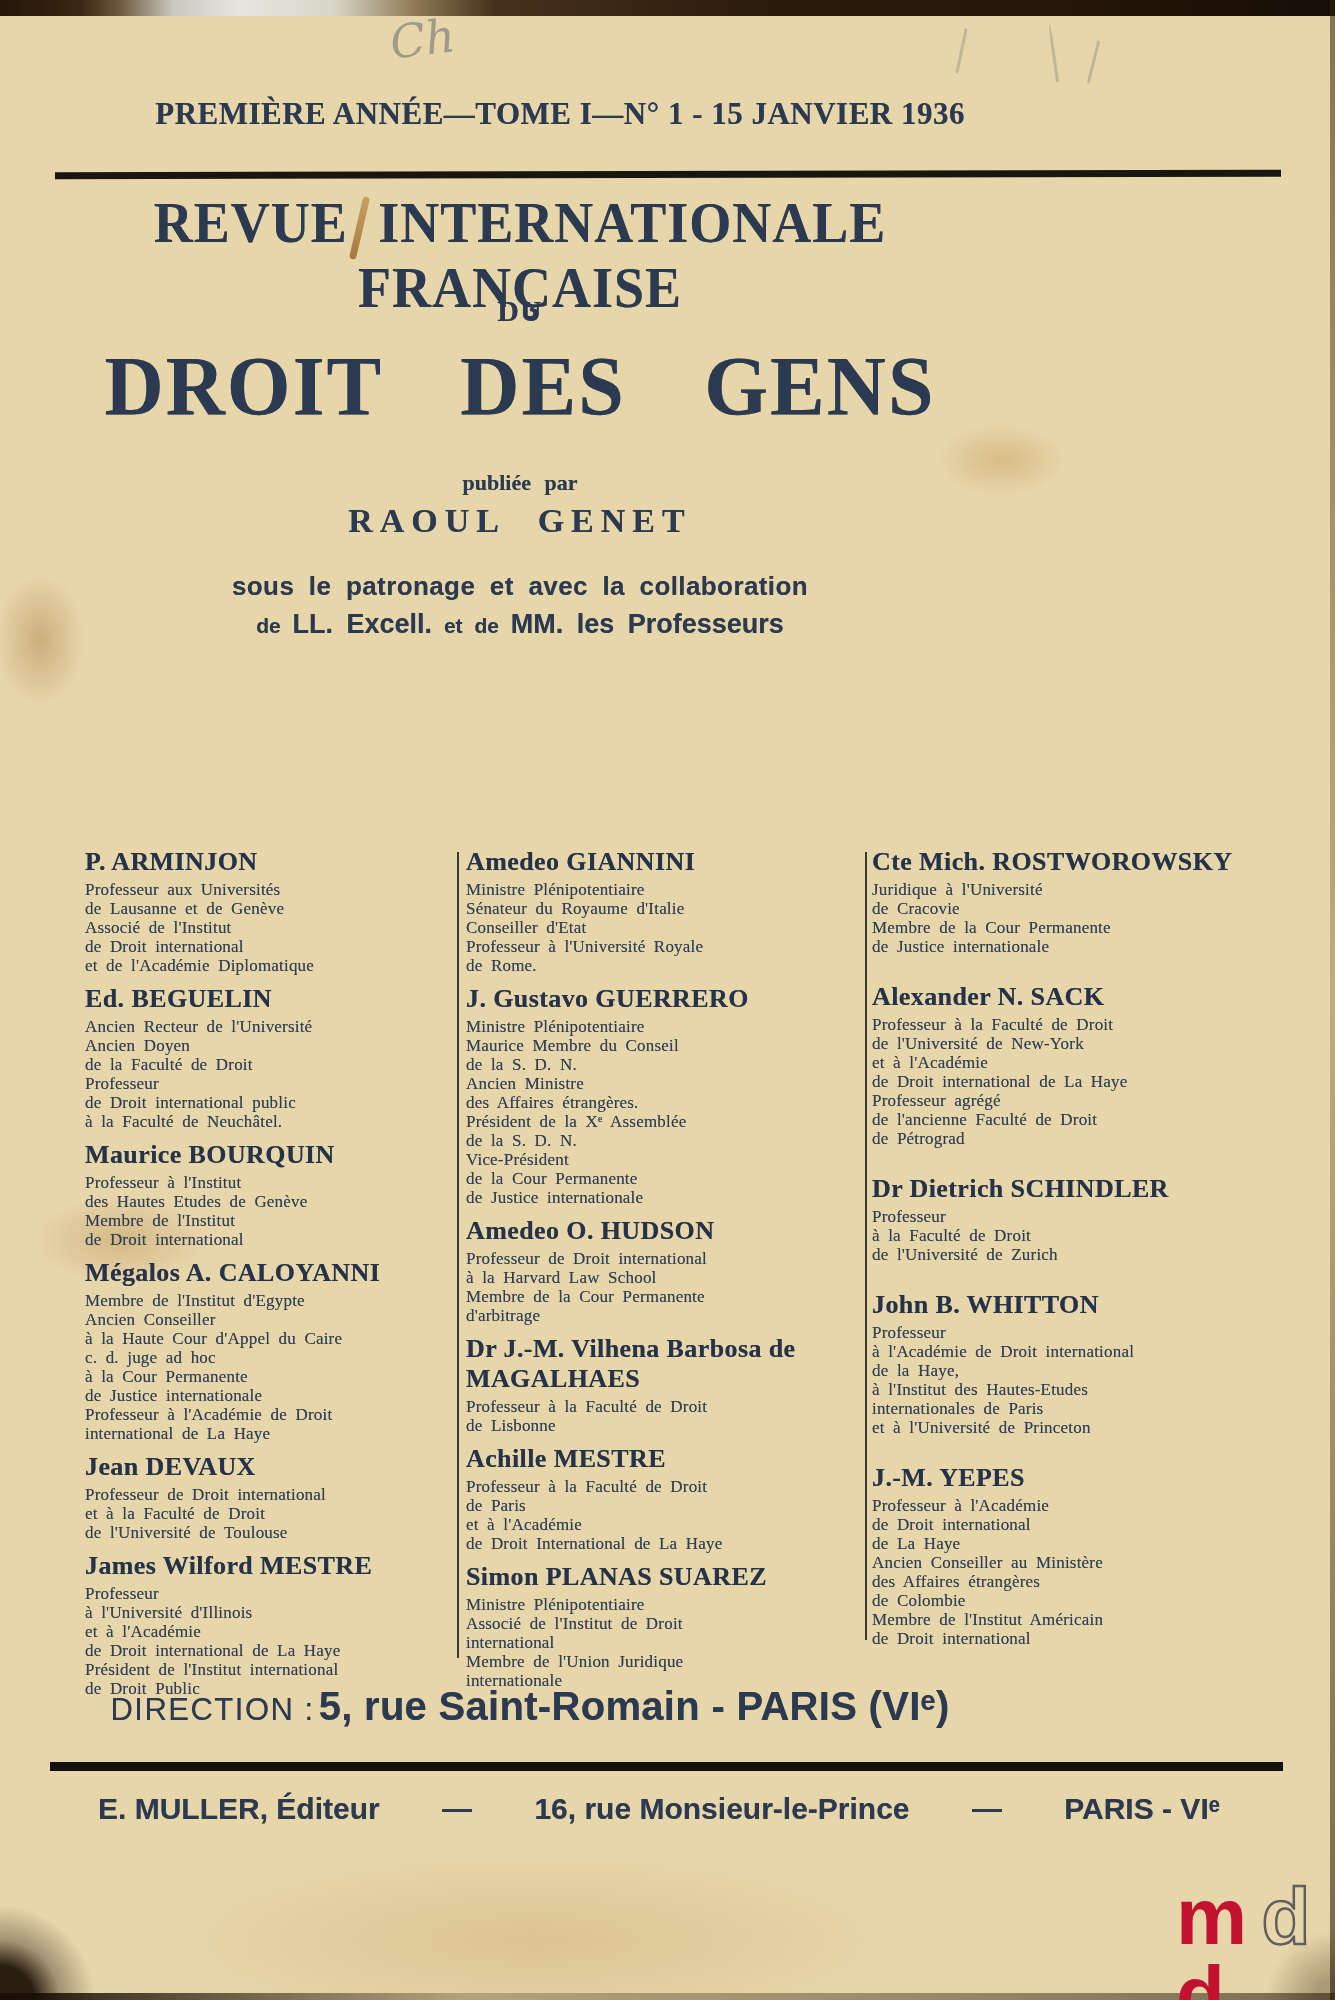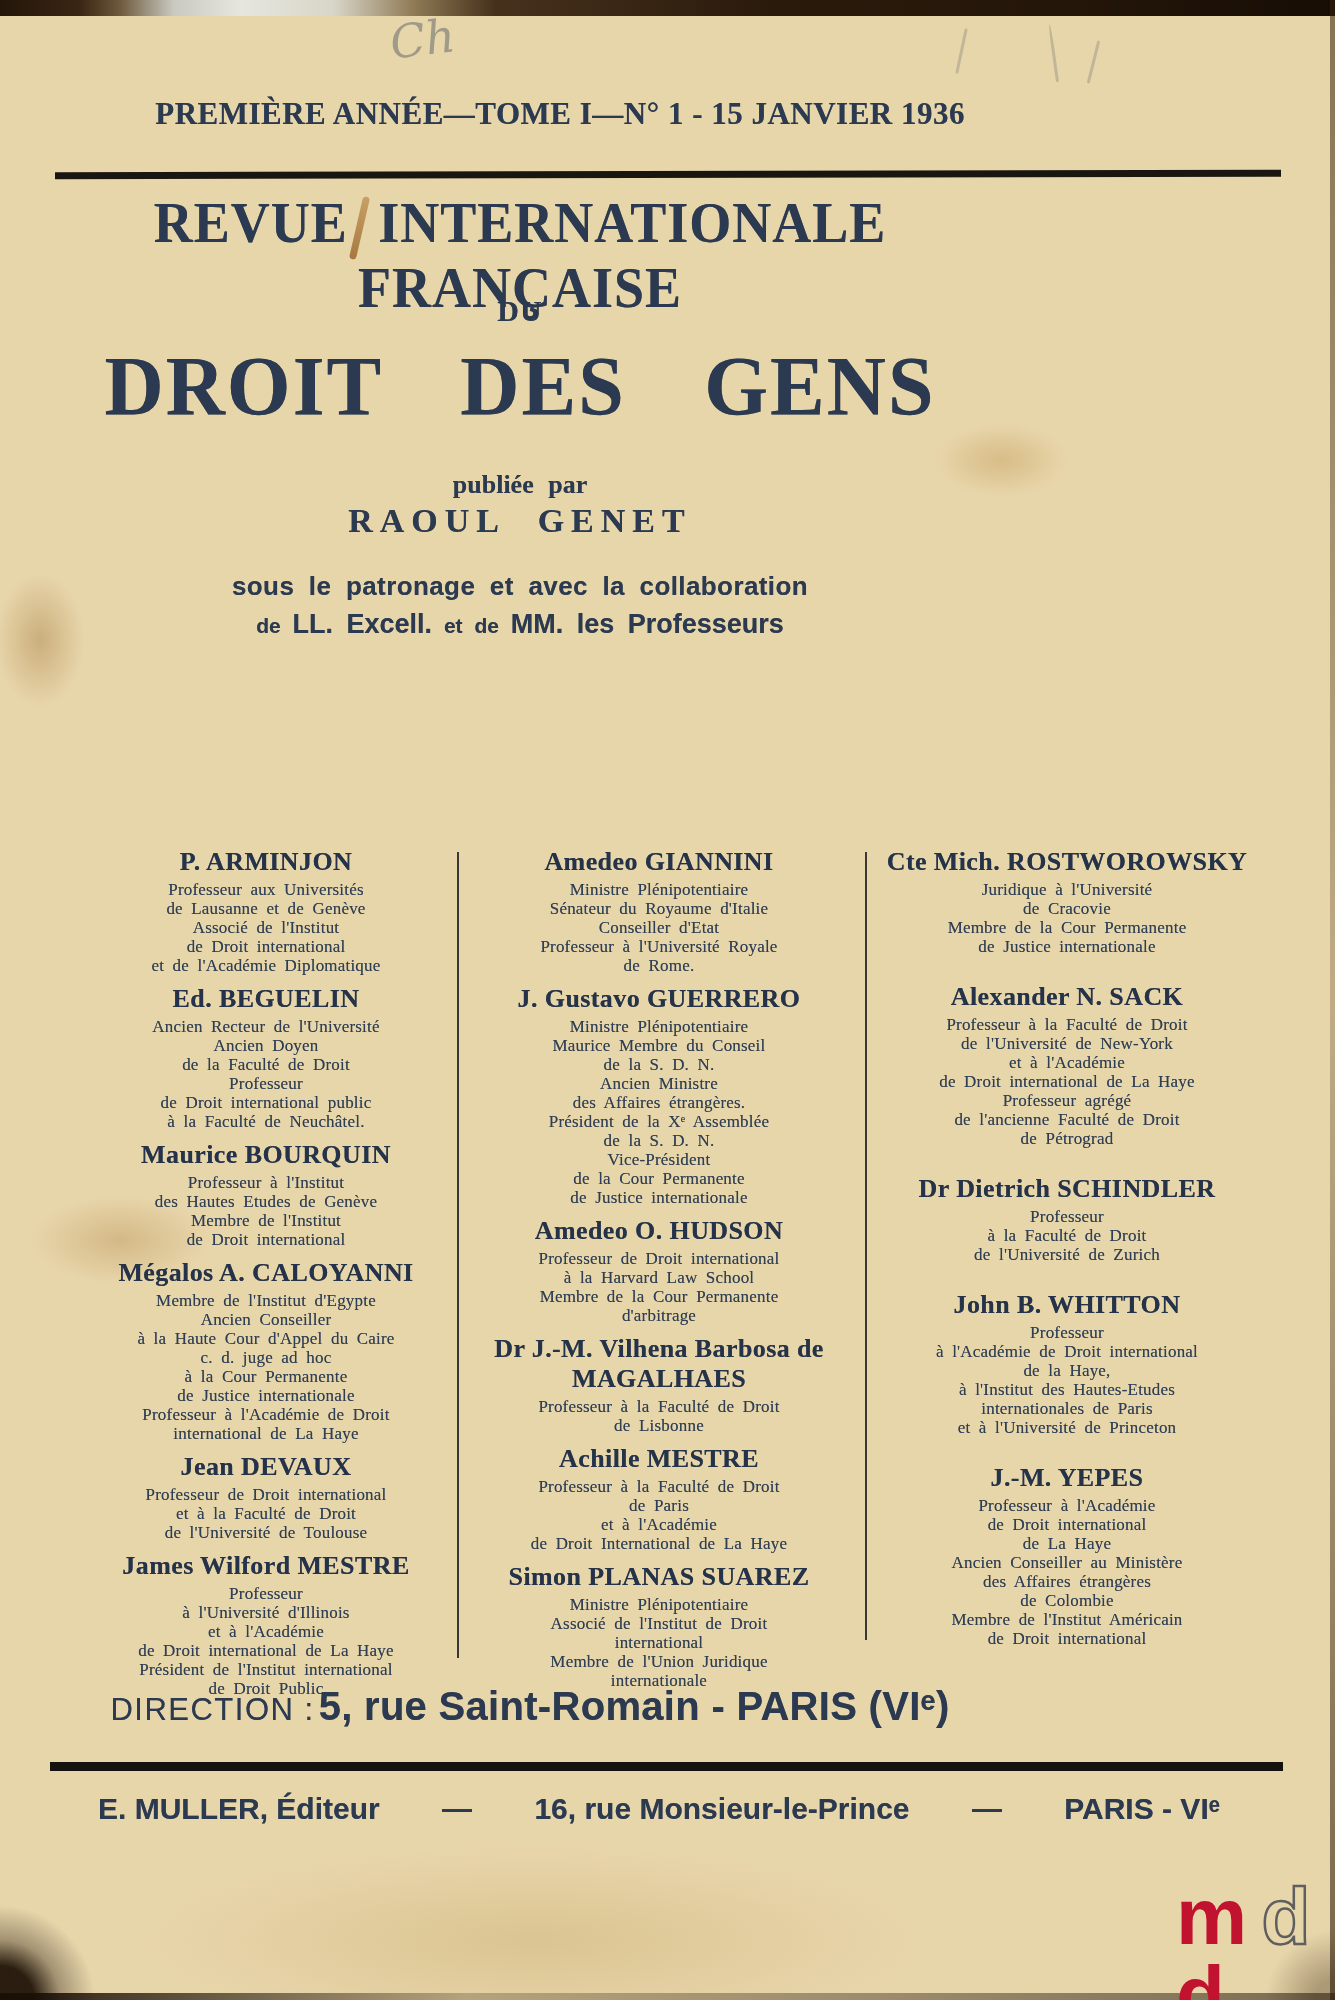--- a/index.html
+++ b/index.html
@@ -34,28 +34,28 @@
     background:linear-gradient(90deg,rgba(25,15,6,.95),rgba(45,30,14,.25) 35%,rgba(35,22,10,.55) 100%);}
   .scan-right{position:absolute;top:0;bottom:0;right:0;width:5px;background:linear-gradient(180deg,rgba(50,32,14,.55),rgba(70,48,22,.25) 50%,rgba(40,26,12,.6));}
 
   .masthead{top:96px;left:85px;width:880px;display:flex;justify-content:flex-end;align-items:baseline;
     font-weight:700;font-size:31px;letter-spacing:.5px;white-space:nowrap;}
   .rule-top{top:171px;left:55px;width:1226px;height:7px;background:#191611;transform:rotate(-.12deg);}
 
   .title-line1{top:194px;font-weight:700;font-size:54px;letter-spacing:1px;word-spacing:16px;transform:scaleY(1.04);}
   .title-du{top:294px;font-weight:700;font-size:30px;letter-spacing:1px;}
   .title-line2{top:340px;font-weight:700;font-size:82px;letter-spacing:2px;word-spacing:56px;transform:scaleY(1.02);}
-  .publiee{top:470px;font-weight:700;font-size:26px;word-spacing:8px;}
+  .publiee{top:470px;font-weight:700;font-size:22px;word-spacing:8px;}
   .raoul{top:502px;font-weight:700;font-size:34px;letter-spacing:7px;word-spacing:18px;}
   .sans{font-family:"Liberation Sans","DejaVu Sans",sans-serif;}
   .patron1{top:571px;font-weight:700;font-size:26px;word-spacing:7px;letter-spacing:.4px;}
   .patron2{top:609px;font-size:21px;font-weight:700;word-spacing:6px;}
   .patron2 .big{font-size:27px;}
 
-  .col{position:absolute;top:847px;text-align:center;}
+  .col{position:absolute;top:847px;}
   .col1{left:85px;width:362px;}
   .col2{left:466px;width:386px;}
   .col3{left:872px;width:390px;}
   .entry{margin-bottom:9px;}
   .col3 .entry{margin-bottom:26px;}
   .entry-name{font-weight:700;font-size:26px;line-height:30px;letter-spacing:.4px;margin-bottom:3px;
     color:#24334a;text-shadow:0 0 .5px rgba(25,35,55,.6);}
   .entry-line{font-size:17px;line-height:19px;word-spacing:4px;letter-spacing:.2px;
     color:#2e3f55;text-shadow:0 0 .4px rgba(30,42,62,.5);}
   .vdiv{position:absolute;width:2px;background:rgba(28,28,32,.85);}

